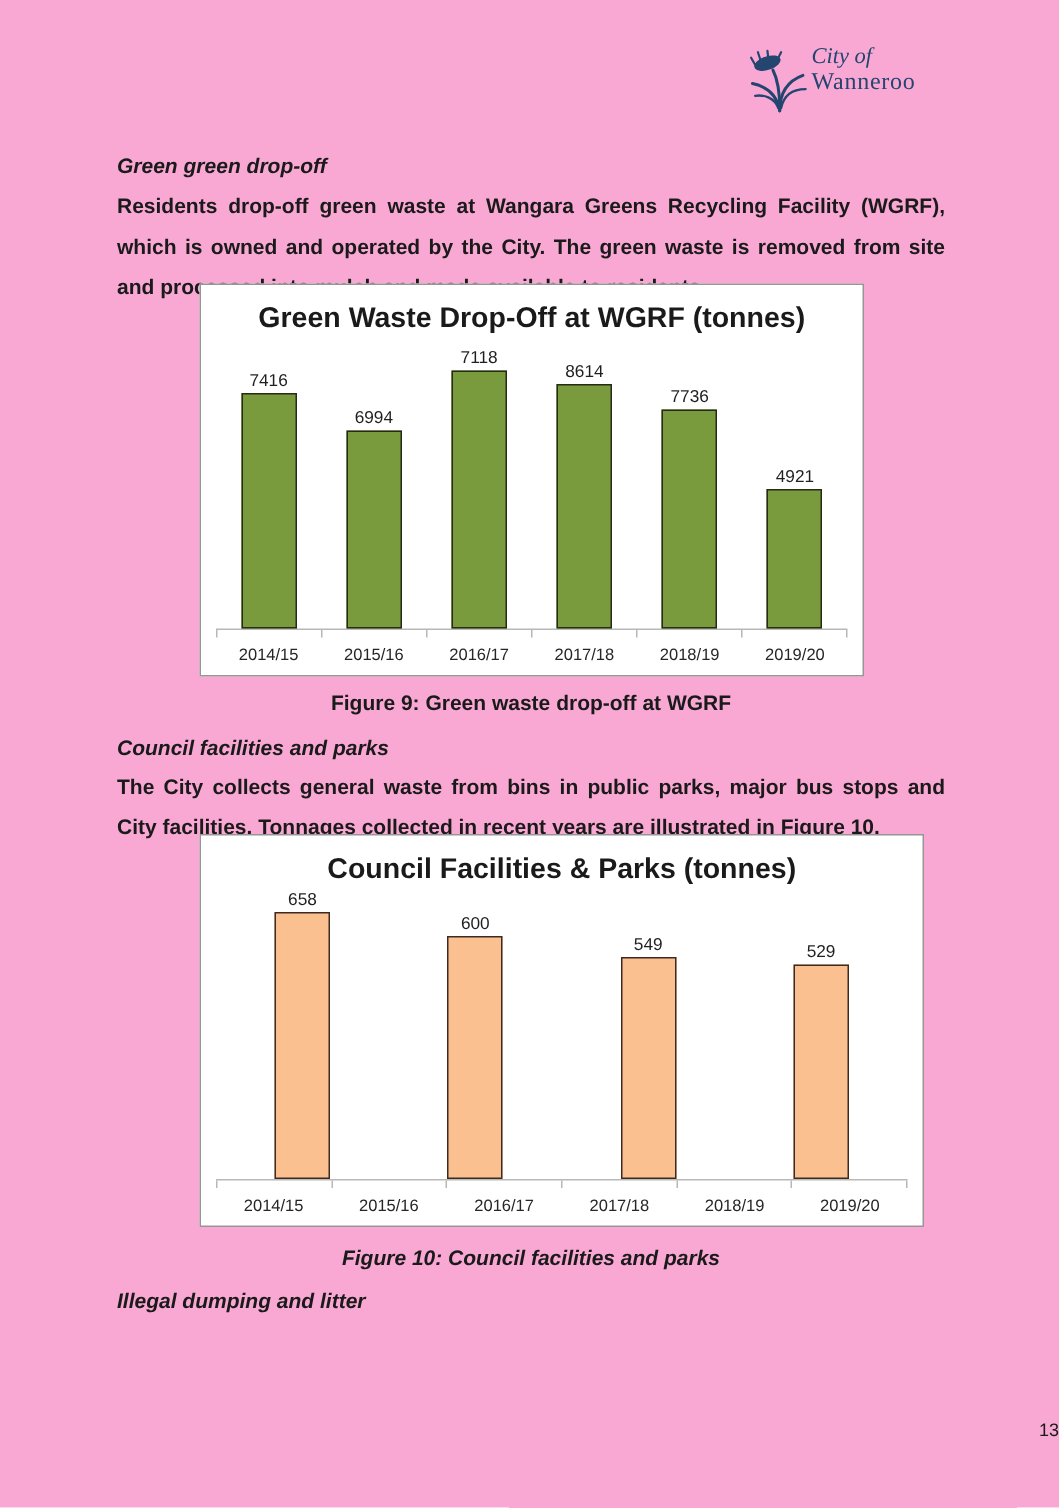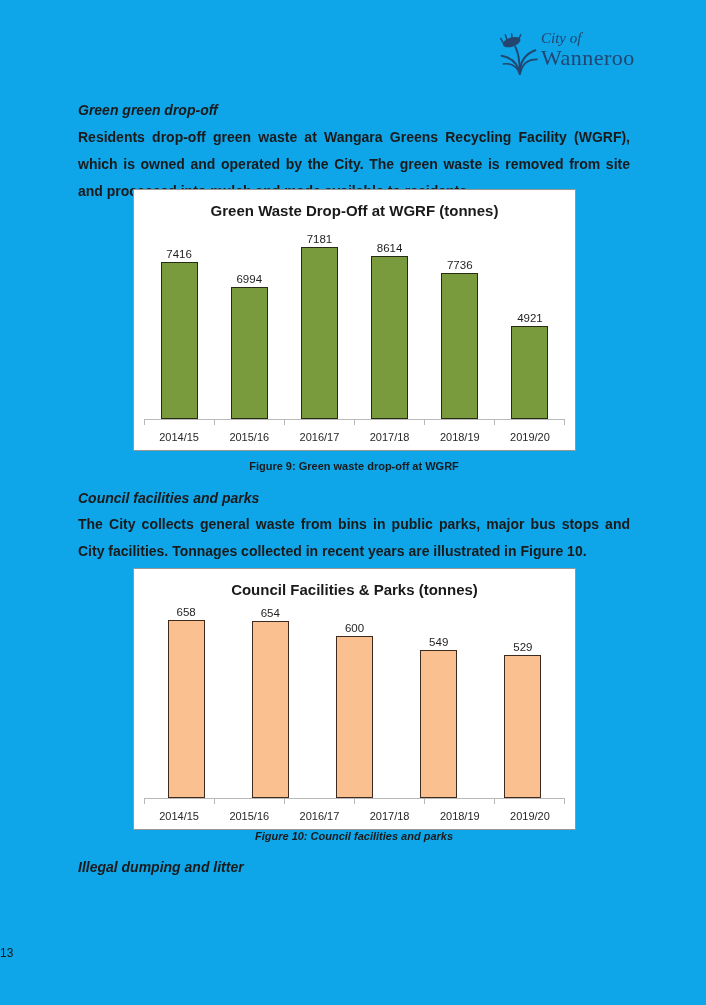--- a/index.html
+++ b/index.html
@@ -1,51 +1,51 @@
 <!DOCTYPE html>
 <html><head>
 <meta charset="utf-8">
 <style>
   html,body { margin:0; padding:0; background:#ffffff; }
   .page {
-    position:relative; width:706px; height:1005px; background:#0ea5e9;
+    position:relative; width:706px; height:1005px; background:#f9a8d4;
     font-family:"Liberation Sans", sans-serif; color:#1a1a1a; overflow:hidden;
   }
 
   
   .logo { position:absolute; top:30px; left:498px; display:flex; align-items:flex-start; }
   .logo svg { display:block; }
   .logo-text { margin-left:3px; margin-top:1px; line-height:1; }
   .logo-top { font-family:"Liberation Serif", serif; font-style:italic; font-size:15px; }
-  .logo-name { font-family:"Liberation Serif", serif; font-size:22px; letter-spacing:0.5px; margin-top:1px; }
+  .logo-name { font-family:"Liberation Serif", serif; font-size:16px; letter-spacing:0.5px; margin-top:1px; }
 
   
   .content { position:absolute; left:78px; width:552px; }
   .heading { font-size:14px; font-weight:bold; font-style:italic; }
   .para { font-size:14px; line-height:27px; text-align:justify;font-weight:bold; }
-  .caption { font-size:11px; font-weight:bold; text-align:center; }
+  .caption { font-size:14px; font-weight:bold; text-align:center; }
 
   #heading1 { top:102px; }
   #para1    { top:124px; }
   #caption9 { top:460px; }
   #heading2 { top:490px; }
   #para2    { top:511px; }
   #caption10{ top:830px;font-style:italic; }
   #heading3 { top:859px; }
 
   
   .chart {
     position:absolute; left:133px; width:441px; height:260px;
     border:1px solid #969696; background:#ffffff;
   }
   #chart1 { top:189px; }
-  #chart2 { top:568px; }
+  #chart2 { top:556px;padding-left:40px; }
   .chart-title {
     position:absolute; top:12px; left:0; right:0; text-align:center;
-    font-size:15px; font-weight:bold; color:#1a1a1a;
+    font-size:19px; font-weight:bold; color:#1a1a1a;
   }
   .plot {
     position:absolute; left:10px; right:10px; top:40px; bottom:30px;
     border-bottom:1px solid #b8b8b8; display:flex; align-items:flex-end;
   }
   .col {
     flex:1; height:100%; display:flex; flex-direction:column;
     justify-content:flex-end; align-items:center;
   }
   .bar-label { flex-shrink:0; font-size:11.5px; color:#1f1f1f; margin-bottom:2px; }
@@ -54,21 +54,21 @@
     position:absolute; left:10px; right:10px; bottom:25px; height:5px;
     display:flex; border-left:1px solid #b8b8b8;
   }
   .tick-cell { flex:1; border-right:1px solid #b8b8b8; }
   .x-labels {
     position:absolute; left:10px; right:10px; bottom:7px; display:flex;margin-top:28px;
   }
   .x-label { flex:1; text-align:center; font-size:11px; color:#262626; }
 
   
-  .page-number { position:absolute; top:946px; left:0; width:100%; text-align:left; font-size:12px; }
+  .page-number { position:absolute; top:946px; left:0; width:100%; text-align:right; font-size:12px; }
 </style>
 </head>
 <body>
 
 <div class="page">
 
   <div class="logo">
     <svg width="40" height="46" viewBox="0 0 44 50">
       <g stroke="#23456F" fill="none" stroke-linecap="round">
         <path d="M24 48 C22 36 14 30 4 28" stroke-width="2.2"></path>
@@ -97,21 +97,21 @@
     <div class="plot">
         <div class="col">
           <div class="bar-label">7416</div>
           <div class="bar" style="height: 83.08%; background: rgb(122, 154, 62); border-color: rgb(38, 43, 22);"></div>
         </div>
         <div class="col">
           <div class="bar-label">6994</div>
           <div class="bar" style="height: 69.94%; background: rgb(122, 154, 62); border-color: rgb(38, 43, 22);"></div>
         </div>
         <div class="col">
-          <div class="bar-label">7181</div>
+          <div class="bar-label">7118</div>
           <div class="bar" style="height: 91.01%; background: rgb(122, 154, 62); border-color: rgb(38, 43, 22);"></div>
         </div>
         <div class="col">
           <div class="bar-label">8614</div>
           <div class="bar" style="height: 86.14%; background: rgb(122, 154, 62); border-color: rgb(38, 43, 22);"></div>
         </div>
         <div class="col">
           <div class="bar-label">7736</div>
           <div class="bar" style="height: 77.36%; background: rgb(122, 154, 62); border-color: rgb(38, 43, 22);"></div>
         </div>
@@ -143,24 +143,20 @@
   <div id="para2" class="content para"><span>The City collects general waste from bins in public parks, major bus stops and City facilities. Tonnages collected in recent years are illustrated in </span><b>Figure 10.</b></div>
 
   <div id="chart2" class="chart">
     <div class="chart-title">Council Facilities &amp; Parks (tonnes)</div>
     <div class="plot">
         <div class="col">
           <div class="bar-label">658</div>
           <div class="bar" style="height: 94%; background: rgb(251, 192, 144); border-color: rgb(63, 42, 32);"></div>
         </div>
         <div class="col">
-          <div class="bar-label">654</div>
-          <div class="bar" style="height: 93.4286%; background: rgb(251, 192, 144); border-color: rgb(63, 42, 32);"></div>
-        </div>
-        <div class="col">
           <div class="bar-label">600</div>
           <div class="bar" style="height: 85.7143%; background: rgb(251, 192, 144); border-color: rgb(63, 42, 32);"></div>
         </div>
         <div class="col">
           <div class="bar-label">549</div>
           <div class="bar" style="height: 78.4286%; background: rgb(251, 192, 144); border-color: rgb(63, 42, 32);"></div>
         </div>
         <div class="col">
           <div class="bar-label">529</div>
           <div class="bar" style="height: 75.5714%; background: rgb(251, 192, 144); border-color: rgb(63, 42, 32);"></div>

